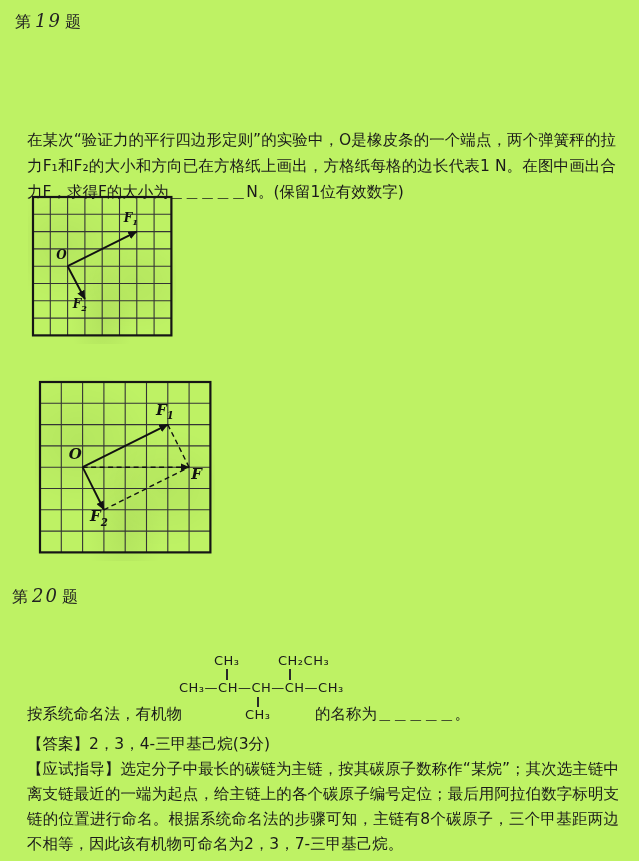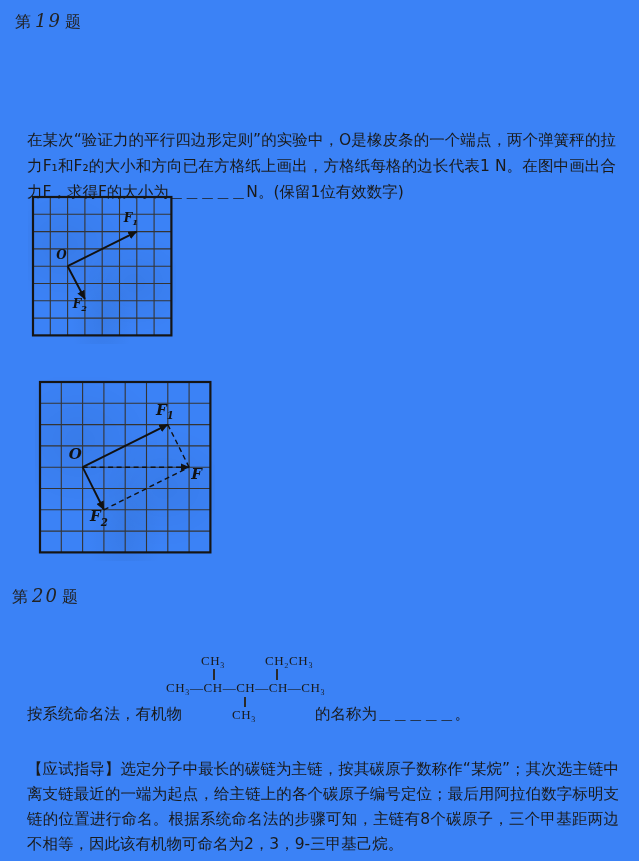--- a/index.html
+++ b/index.html
@@ -1,29 +1,29 @@
 <!DOCTYPE html>
 <html><head>
 <meta charset="utf-8">
 <style>
   html,body{margin:0;padding:0;background:#fff;}
-  #page{position:relative;width:639px;height:861px;background:#3b82f6;overflow:hidden;
+  #page{position:relative;width:639px;height:861px;background:#bef264;overflow:hidden;
         font-family:"DejaVu Sans",sans-serif;color:#1b1b1b;}
   .sec-title{position:absolute;font-size:16px;letter-spacing:1px;color:#222;}
   .sec-title .num{font-family:"DejaVu Serif",serif;font-style:italic;font-size:18px;
         letter-spacing:2px;padding:0 3px;}
   .para{position:absolute;font-size:15.5px;line-height:26px;text-align:justify;color:#1a1a1a;}
   .oneline{position:absolute;font-size:15.5px;white-space:nowrap;color:#1a1a1a;}
   .fig{position:absolute;
        background:
          radial-gradient(ellipse at 25% 35%, rgba(0,0,0,0.05), transparent 42%),
          radial-gradient(ellipse at 72% 60%, rgba(0,0,0,0.05), transparent 38%),
          radial-gradient(ellipse at 50% 85%, rgba(0,0,0,0.06), transparent 30%);}
-  .struct{position:absolute;left:166px;top:653px;width:220px;height:72px;
-          font-size:13px;color:#1a1a1a;font-family:Liberation Serif, serif;}
+  .struct{position:absolute;left:179px;top:653px;width:220px;height:72px;
+          font-size:13px;color:#1a1a1a;}
   .struct .frag{position:absolute;white-space:nowrap;letter-spacing:0.5px;}
   .s-topleft{left:35px;top:0;}
   .s-topright{left:99px;top:0;}
   .s-chain{left:0;top:27px;text-align:right;}
   .s-bottom{left:66px;top:54px;}
   .vbond{position:absolute;width:1.5px;background:#2a2a2a;}
   .vb1{left:47px;top:16px;height:11px;}
   .vb2{left:110px;top:16px;height:11px;}
   .vb3{left:78px;top:44px;height:10px;}
   .t19{left:15px;top:10px;}
@@ -119,16 +119,17 @@
     <span class="vbond vb1"></span>
     <span class="vbond vb2"></span>
     <span class="frag s-chain">CH₃—CH—CH—CH—CH₃</span>
     <span class="vbond vb3"></span>
     <span class="frag s-bottom">CH₃</span>
   </div>
 
   <div class="oneline q20suf">的名称为＿＿＿＿＿。</div>
   <div class="oneline q20pre">按系统命名法，有机物</div>
 
+  <div class="oneline ans20">【答案】2，3，4-三甲基己烷(3分)</div>
 
-  <div class="para guide">【应试指导】选定分子中最长的碳链为主链，按其碳原子数称作“某烷”；其次选主链中离支链最近的一端为起点，给主链上的各个碳原子编号定位；最后用阿拉伯数字标明支链的位置进行命名。根据系统命名法的步骤可知，主链有8个碳原子，三个甲基距两边不相等，因此该有机物可命名为2，3，9-三甲基己烷。</div>
+  <div class="para guide">【应试指导】选定分子中最长的碳链为主链，按其碳原子数称作“某烷”；其次选主链中离支链最近的一端为起点，给主链上的各个碳原子编号定位；最后用阿拉伯数字标明支链的位置进行命名。根据系统命名法的步骤可知，主链有8个碳原子，三个甲基距两边不相等，因此该有机物可命名为2，3，7-三甲基己烷。</div>
 
 </div>
 
 </body></html>

